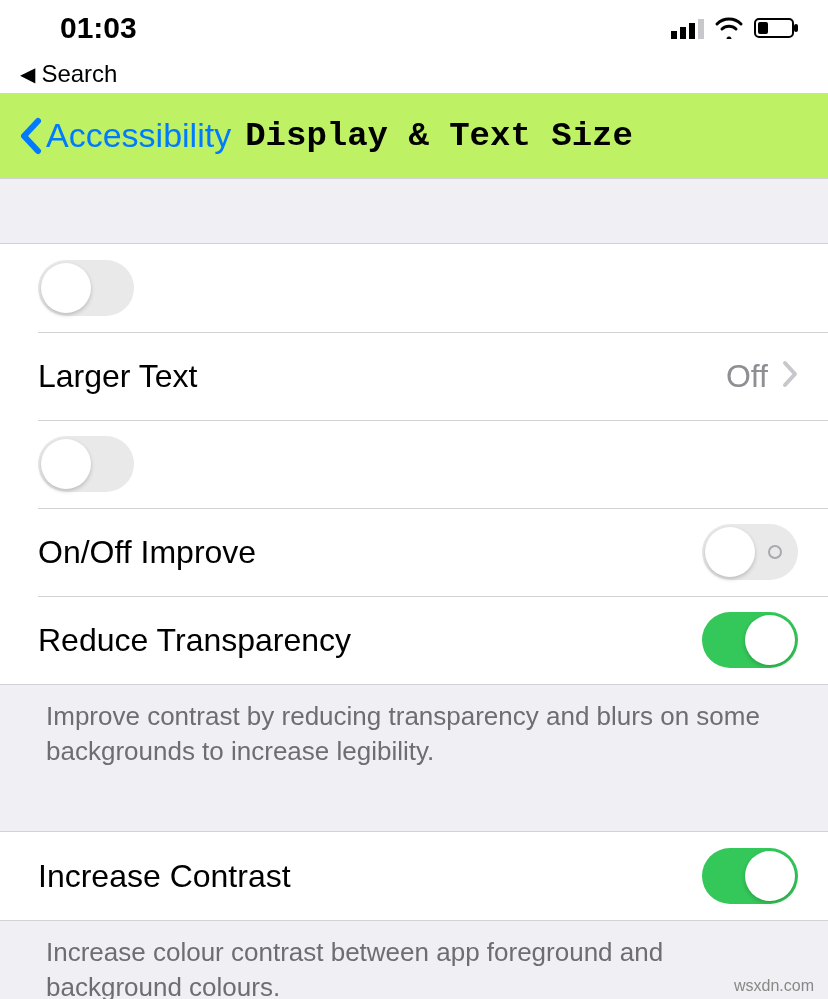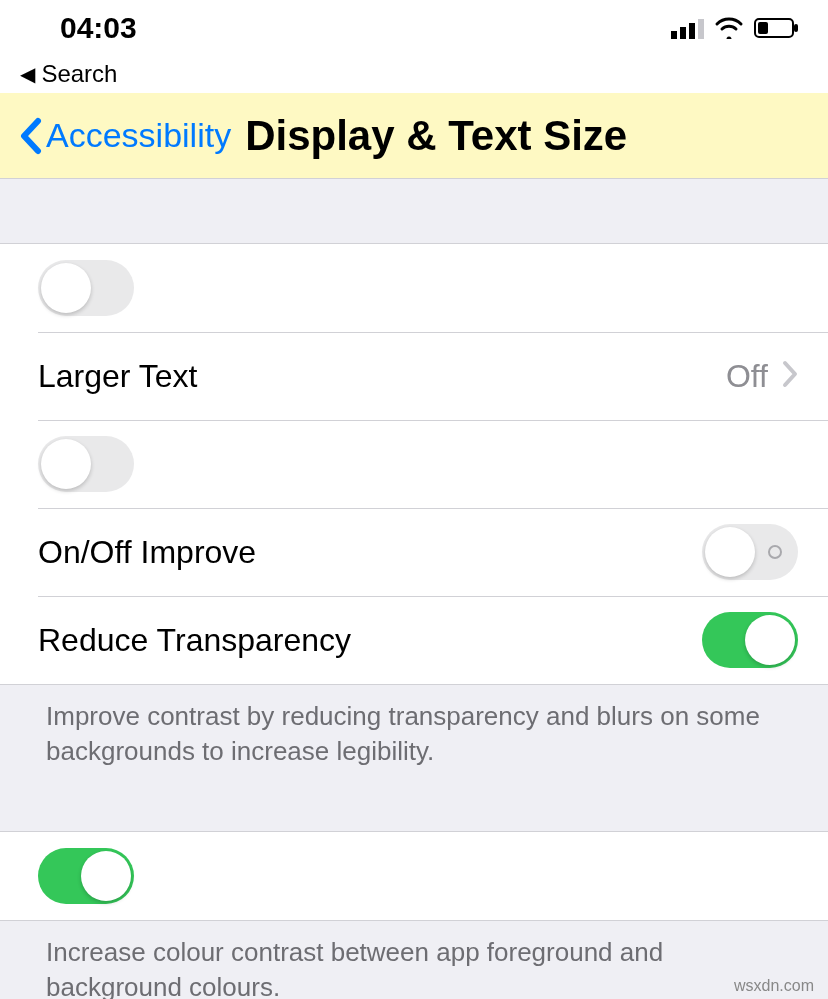--- a/index.html
+++ b/index.html
@@ -36,42 +36,43 @@
       align-items: center;
       padding: 0 20px;
       font-size: 24px;
     }
     .breadcrumb-arrow {
       font-size: 20px;
       margin-right: 6px;
     }
     .nav-bar {
       height: 86px;
-      background: #fef9c3;
+      background: #bef264;
       border-bottom: 1px solid #d1d1d6;
       display: flex;
       align-items: center;
       padding: 0 18px;
     }
     .back-chevron {
       color: #007aff;
       margin-right: 4px;
       display: flex;
       align-items: center;
     }
     .back-label {
       color: #007aff;
       font-size: 34px;
       font-weight: 400;
       margin-right: 14px;
     }
     .nav-title {
-      font-size: 42px;
+      font-size: 34px;
       font-weight: 600;
       color: #000;
+      font-family: Liberation Mono, monospace;
     }
     .group-spacer {
       height: 64px;
     }
     .list-group {
       background: #fff;
       border-top: 1px solid #d1d1d6;
       border-bottom: 1px solid #d1d1d6;
     }
     .row {
@@ -157,21 +158,21 @@
     .signal-bars span { width: 6px; background: #000; display: block; }
     .signal-bars span:nth-child(1){height:8px;}
     .signal-bars span:nth-child(2){height:12px;}
     .signal-bars span:nth-child(3){height:16px;}
     .signal-bars span:nth-child(4){height:20px; background:#c7c7cc;}
   </style>
 </head>
 <body>
 
 <div class="status-bar">
-  <div class="status-time">04:03</div>
+  <div class="status-time">01:03</div>
   <div class="status-right">
     <div class="signal-bars">
       <span></span>
         <span></span>
         <span></span>
         <span></span>
     </div>
     <svg width="30" height="22" viewBox="0 0 30 22">
       <path d="M15 19.5 a2.5 2.5 0 1 0 0.001 0 Z" fill="#000"></path>
       <path d="M8 12 a10 10 0 0 1 14 0" stroke="#000" stroke-width="3" fill="none" stroke-linecap="round"></path>
@@ -243,20 +244,21 @@
       </div>
   </div>
 
 </div>
 <div class="footer-text">Improve contrast by reducing transparency and blurs on some backgrounds to increase legibility.</div>
 
 <div class="group2-spacer"></div>
 
 <div class="list-group">
   <div class="row">
+    <span class="row-label">Increase Contrast</span>
     <div class="switch on">
         <div class="knob"></div>
       </div>
   </div>
 </div>
 <div class="footer-text">Increase colour contrast between app foreground and background colours.</div>
 
 <div class="watermark">wsxdn.com</div>
 
 </body></html>

